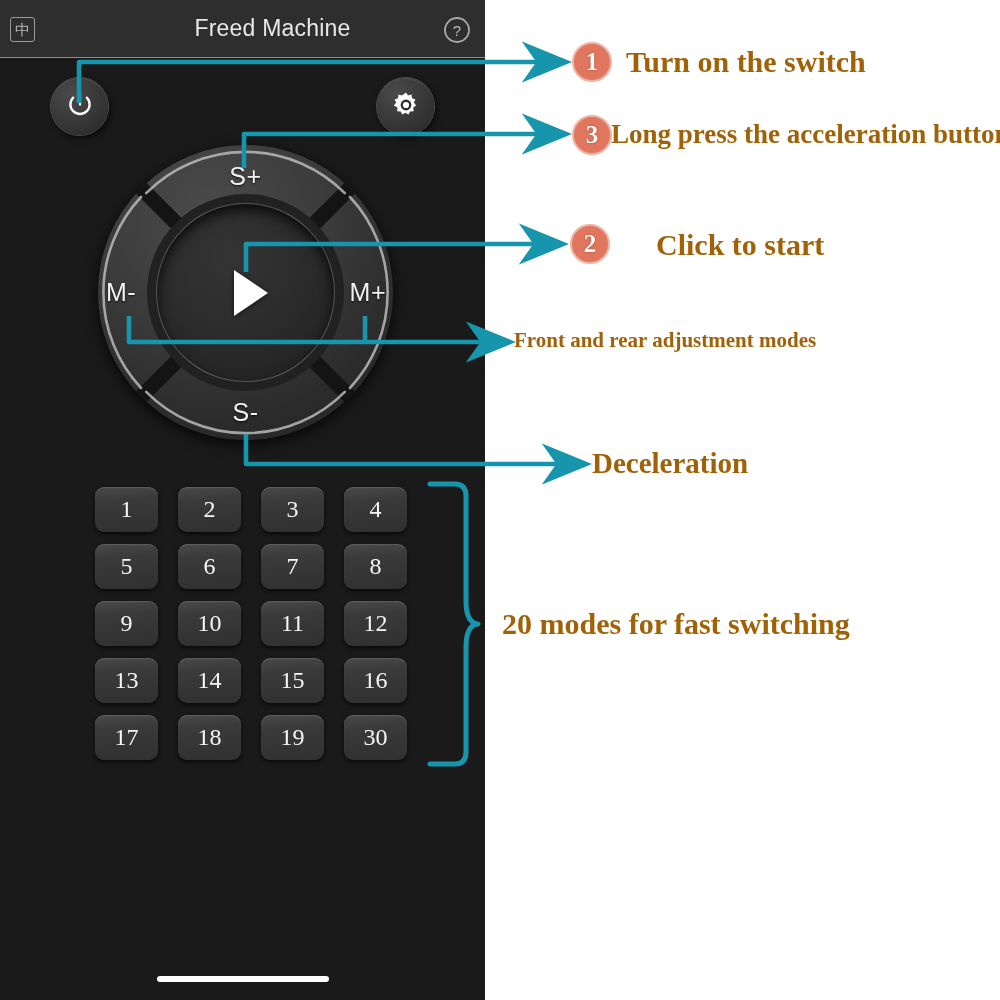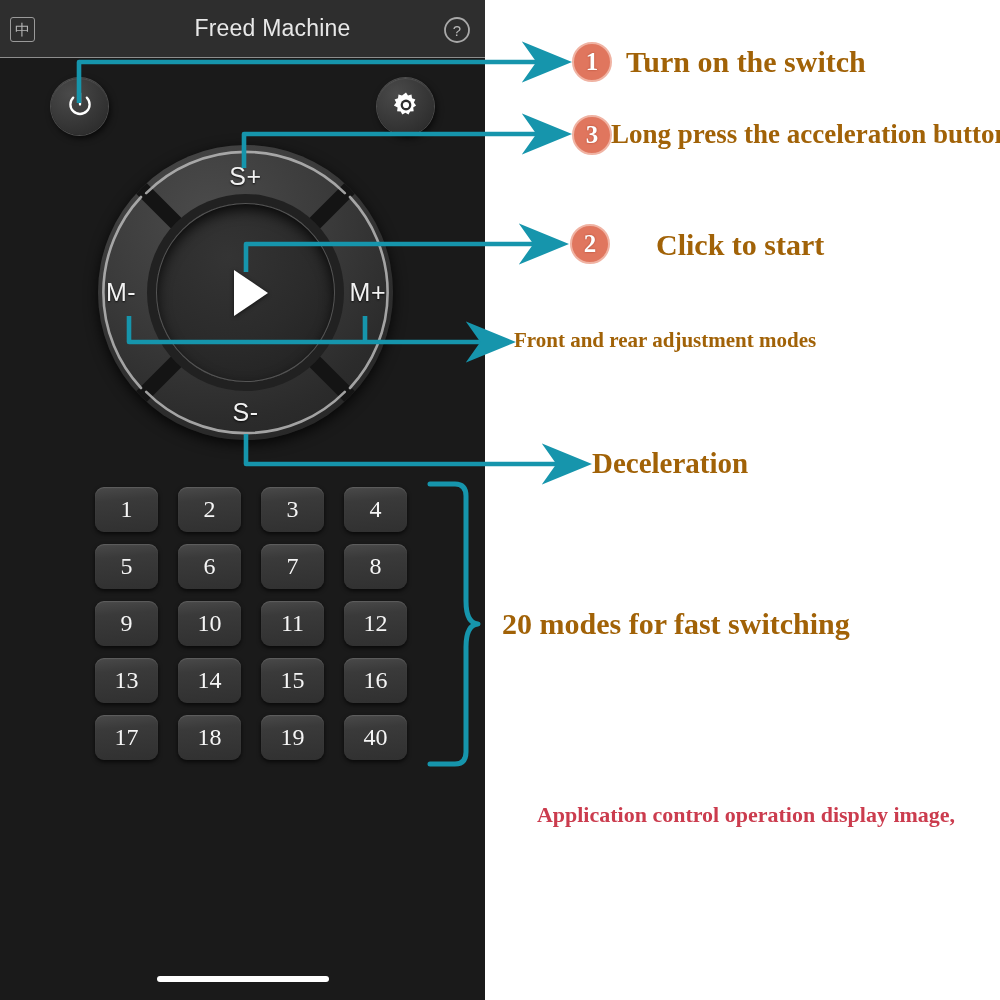--- a/index.html
+++ b/index.html
@@ -240,21 +240,21 @@
       <div class="mode-btn">10</div>
       <div class="mode-btn">11</div>
       <div class="mode-btn">12</div>
       <div class="mode-btn">13</div>
       <div class="mode-btn">14</div>
       <div class="mode-btn">15</div>
       <div class="mode-btn">16</div>
       <div class="mode-btn">17</div>
       <div class="mode-btn">18</div>
       <div class="mode-btn">19</div>
-      <div class="mode-btn">40</div>
+      <div class="mode-btn">30</div>
     </div>
 
     <div id="home-indicator"></div>
   </div>
 
   <svg id="overlay" viewBox="0 0 1000 1000">
     <defs>
       <marker id="arrow" markerWidth="11" markerHeight="9" refX="9" refY="4.5" orient="auto">
         <path d="M0,0 L11,4.5 L0,9 L3.2,4.5 Z" fill="#1695ac"></path>
       </marker>
@@ -286,16 +286,15 @@
   <div class="badge" id="badge-2">2</div>
   <div class="anno" id="anno-2">Click to start</div>
 
   <div class="anno" id="anno-front">Front and rear adjustment modes</div>
 
   <div class="anno" id="anno-decel">Deceleration</div>
 
   <div class="anno" id="anno-modes">20 modes for fast switching</div>
 
   <div id="disclaimer">
-    <div>Application control operation display image,</div>
   </div>
 
 </div>
 
 </body></html>

